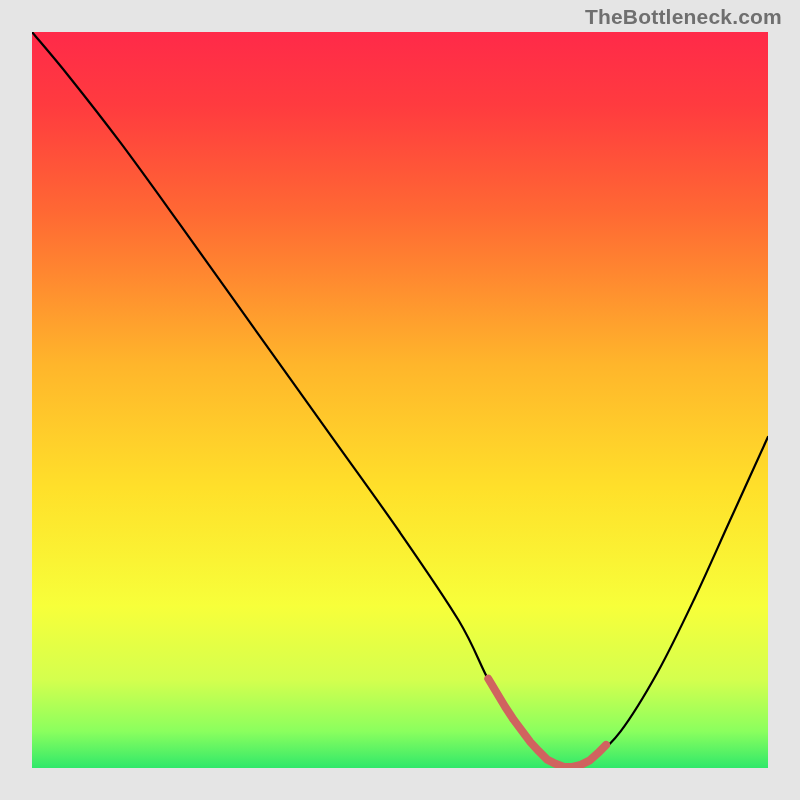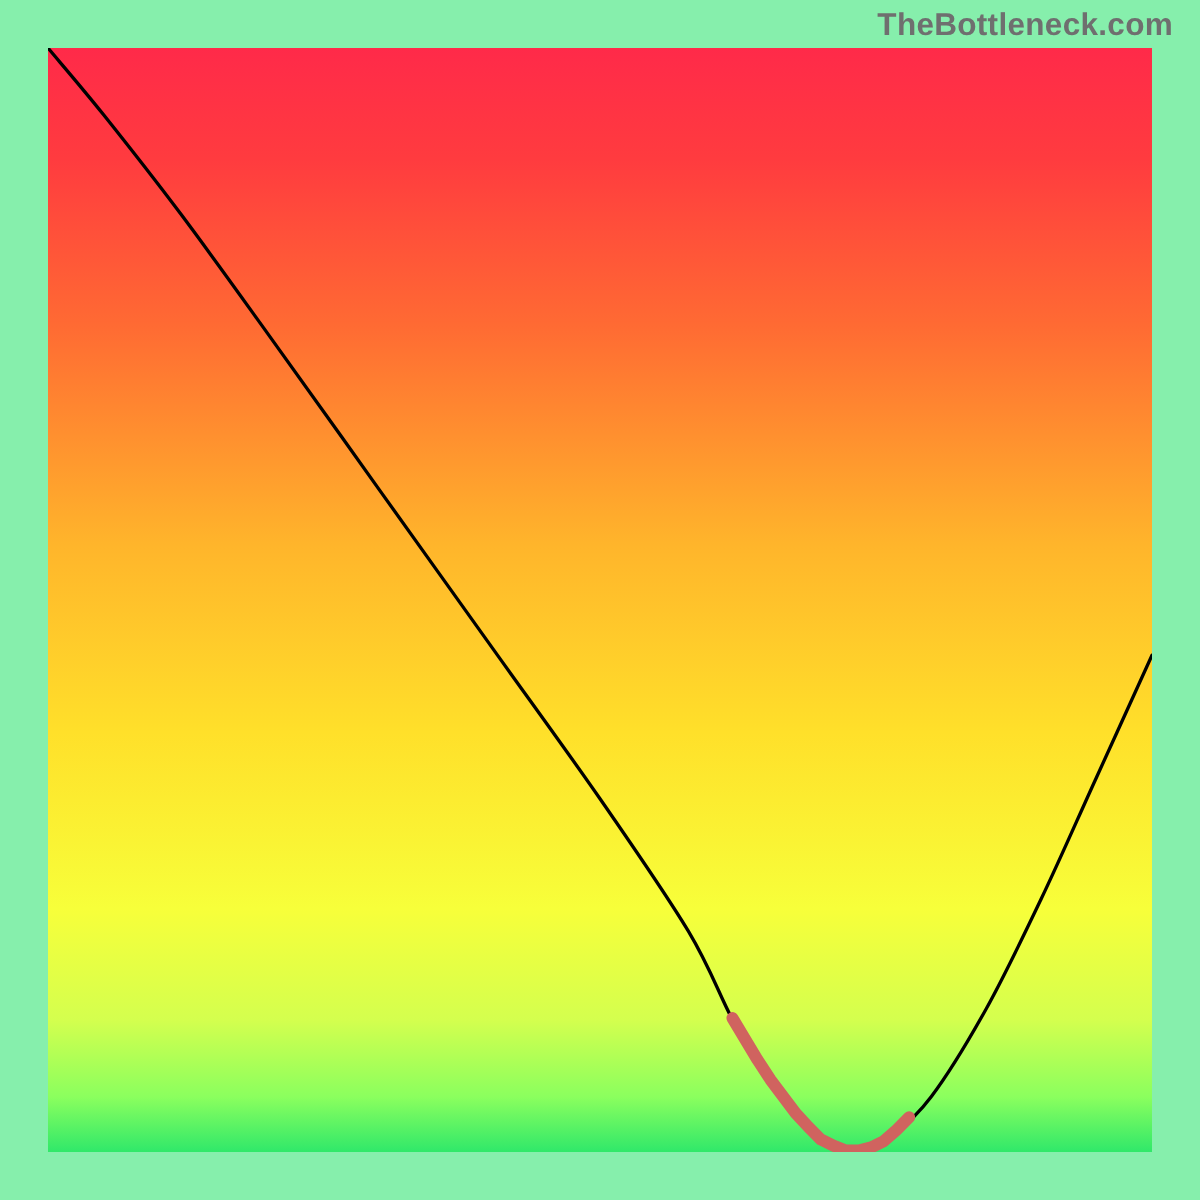--- a/index.html
+++ b/index.html
@@ -9,21 +9,21 @@
     height: 800px;
     background: #000;
     overflow: hidden;
   }
   .frame {
     position: absolute;
     left: 0;
     top: 0;
     width: 800px;
     height: 800px;
-    background: #86efac;
+    background: #e5e5e5;
   }
   .plot {
     position: absolute;
     left: 32px;
     top: 32px;
     width: 736px;
     height: 736px;
     overflow: hidden;
   }
   .watermark {

